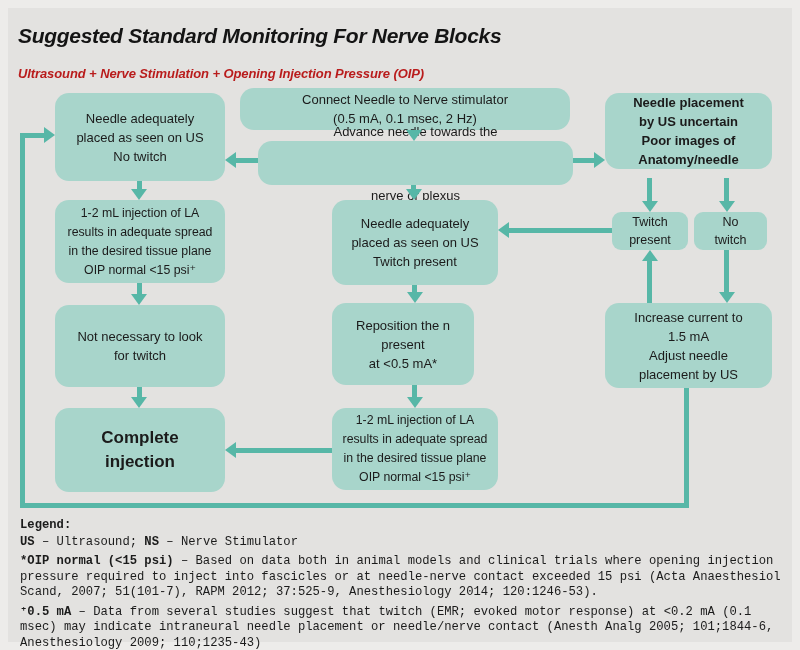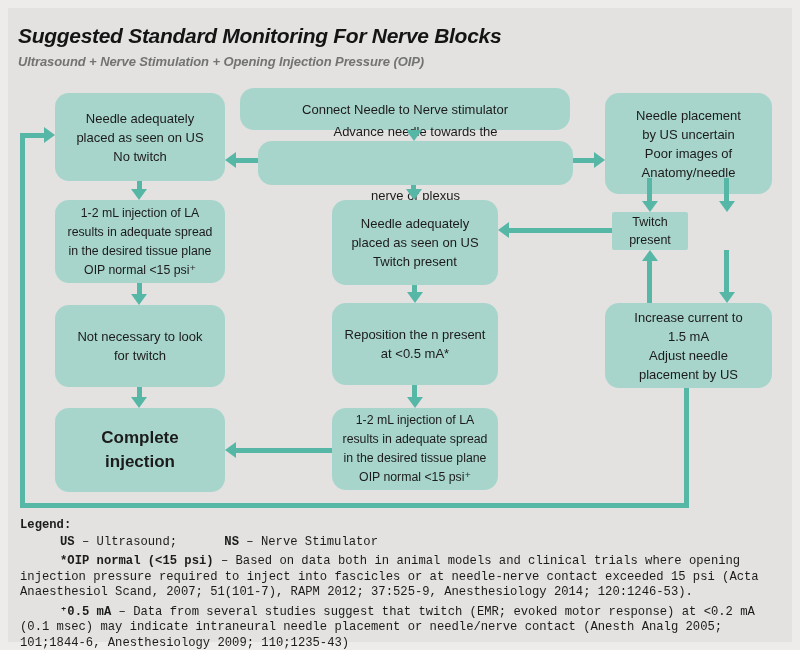--- a/index.html
+++ b/index.html
@@ -8,54 +8,55 @@
     --box-fill:#a8d5cb;
     --arrow:#57b7a7;
     --text:#1b1b1b;
   }
   html,body{margin:0;padding:0;}
   body{font-family:"Liberation Sans","DejaVu Sans",sans-serif;background:#fff;}
   .canvas{position:relative;width:800px;height:650px;background:var(--frame);overflow:hidden;}
   .inner-bg{position:absolute;inset:8px;background:var(--background);}
   .hdr{position:absolute;left:18px;top:24px;color:var(--text);font-style:italic;}
   .hdr h1{margin:0;font-size:21px;font-weight:700;letter-spacing:-0.3px;color:#141414;}
-  .hdr h2{margin:6px 0 0 0;font-size:13px;font-weight:700;letter-spacing:-0.1px;color:#737373;}
+  .hdr h2{margin:18px 0 0 0;font-size:13px;font-weight:700;letter-spacing:-0.1px;color:#b91c1c;}
   .node{
     position:absolute;background:var(--box-fill);border-radius:14px;
     display:flex;flex-direction:column;justify-content:center;align-items:center;
     text-align:center;color:var(--text);font-size:13px;line-height:19px;
     padding:2px 4px;box-sizing:border-box;
   }
   .node.small-text{font-size:12.3px;line-height:19px;}
-  .node.mini{font-size:12.5px;line-height:18px;border-radius:2px;}
+  .node.mini{font-size:12.5px;line-height:18px;border-radius:9px;}
   .node.big{font-size:17px;line-height:24px;font-weight:700;}
   .stem{position:absolute;background:var(--arrow);}
   .ah{position:absolute;width:0;height:0;}
   .ah.down{border-left:8px solid transparent;border-right:8px solid transparent;border-top:11px solid var(--arrow);}
   .ah.up{border-left:8px solid transparent;border-right:8px solid transparent;border-bottom:11px solid var(--arrow);}
   .ah.left{border-top:8px solid transparent;border-bottom:8px solid transparent;border-right:11px solid var(--arrow);}
   .ah.right{border-top:8px solid transparent;border-bottom:8px solid transparent;border-left:11px solid var(--arrow);}
   .legend{position:absolute;left:20px;top:518px;width:765px;color:var(--text);font-size:12.2px;line-height:15.5px;}
   .legend .lg-head{font-weight:700;margin:0 0 1px 0;}
   .legend p{margin:0 0 4px 0;font-family:Liberation Mono, monospace;}
-  .legend b{font-weight:700;margin-left:40px;}
+  .legend b{font-weight:700;}
 </style>
 </head>
 <body>
 
 <div class="canvas">
   <div class="inner-bg"></div>
 
   <div class="hdr">
     <h1>Suggested Standard Monitoring For Nerve Blocks</h1>
     <h2>Ultrasound + Nerve Stimulation + Opening Injection Pressure (OIP)</h2>
   </div>
 
   <div class="node" style="left:240px;top:88px;width:330px;height:42px;">
     <div>Connect Needle to Nerve stimulator</div>
+    <div>(0.5 mA, 0.1 msec, 2 Hz)</div>
   </div>
   <div class="node" style="left:258px;top:141px;width:315px;height:44px;gap:45px;">
     <div>Advance needle towards the</div>
     <div>nerve or plexus</div>
   </div>
 
   <div class="node" style="left:55px;top:93px;width:170px;height:88px;">
     <div>Needle adequately</div>
     <div>placed as seen on US</div>
     <div>No twitch</div>
@@ -73,40 +74,44 @@
   <div class="node big" style="left:55px;top:408px;width:170px;height:84px;">
     <div>Complete</div>
     <div>injection</div>
   </div>
 
   <div class="node" style="left:332px;top:200px;width:166px;height:85px;">
     <div>Needle adequately</div>
     <div>placed as seen on US</div>
     <div>Twitch present</div>
   </div>
-  <div class="node" style="left:332px;top:303px;width:166px;height:82px;">
+  <div class="node" style="left:332px;top:303px;width:142px;height:82px;">
     <div>Reposition the n present</div>
     <div>at &lt;0.5 mA*</div>
   </div>
   <div class="node small-text" style="left:332px;top:408px;width:166px;height:82px;">
     <div>1-2 mL injection of LA</div>
     <div>results in adequate spread</div>
     <div>in the desired tissue plane</div>
     <div>OIP normal &lt;15 psi⁺</div>
   </div>
 
-  <div class="node" style="left:605px;top:93px;width:167px;height:101px;">
+  <div class="node" style="left:605px;top:93px;width:167px;height:76px;font-weight:bold;">
     <div>Needle placement</div>
     <div>by US uncertain</div>
     <div>Poor images of</div>
     <div>Anatomy/needle</div>
   </div>
   <div class="node mini" style="left:612px;top:212px;width:76px;height:38px;">
     <div>Twitch</div>
     <div>present</div>
+  </div>
+  <div class="node mini" style="left:694px;top:212px;width:73px;height:38px;">
+    <div>No</div>
+    <div>twitch</div>
   </div>
   <div class="node" style="left:605px;top:303px;width:167px;height:85px;">
     <div>Increase current to</div>
     <div>1.5 mA</div>
     <div>Adjust needle</div>
     <div>placement by US</div>
   </div>
 
   <div class="ah down" style="left:406px;top:130px;"></div>
 

